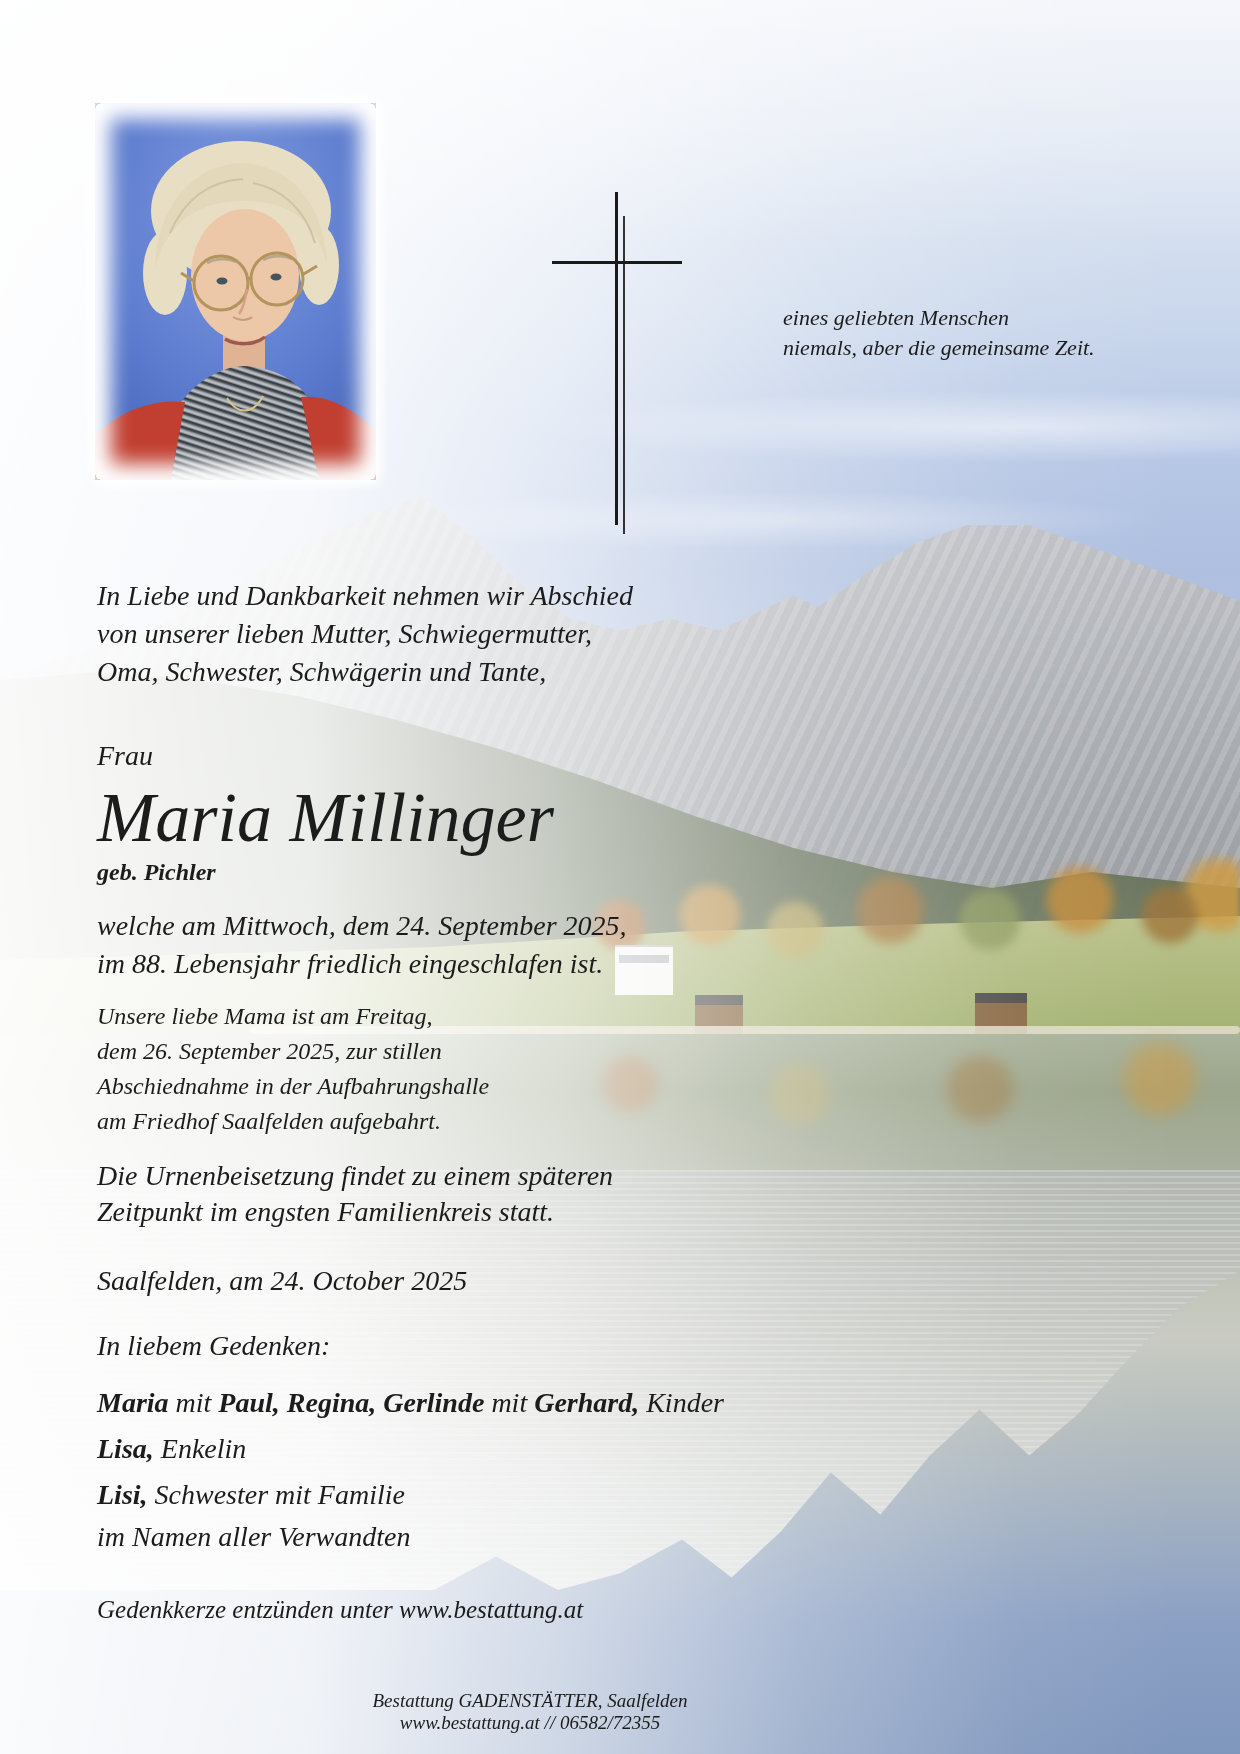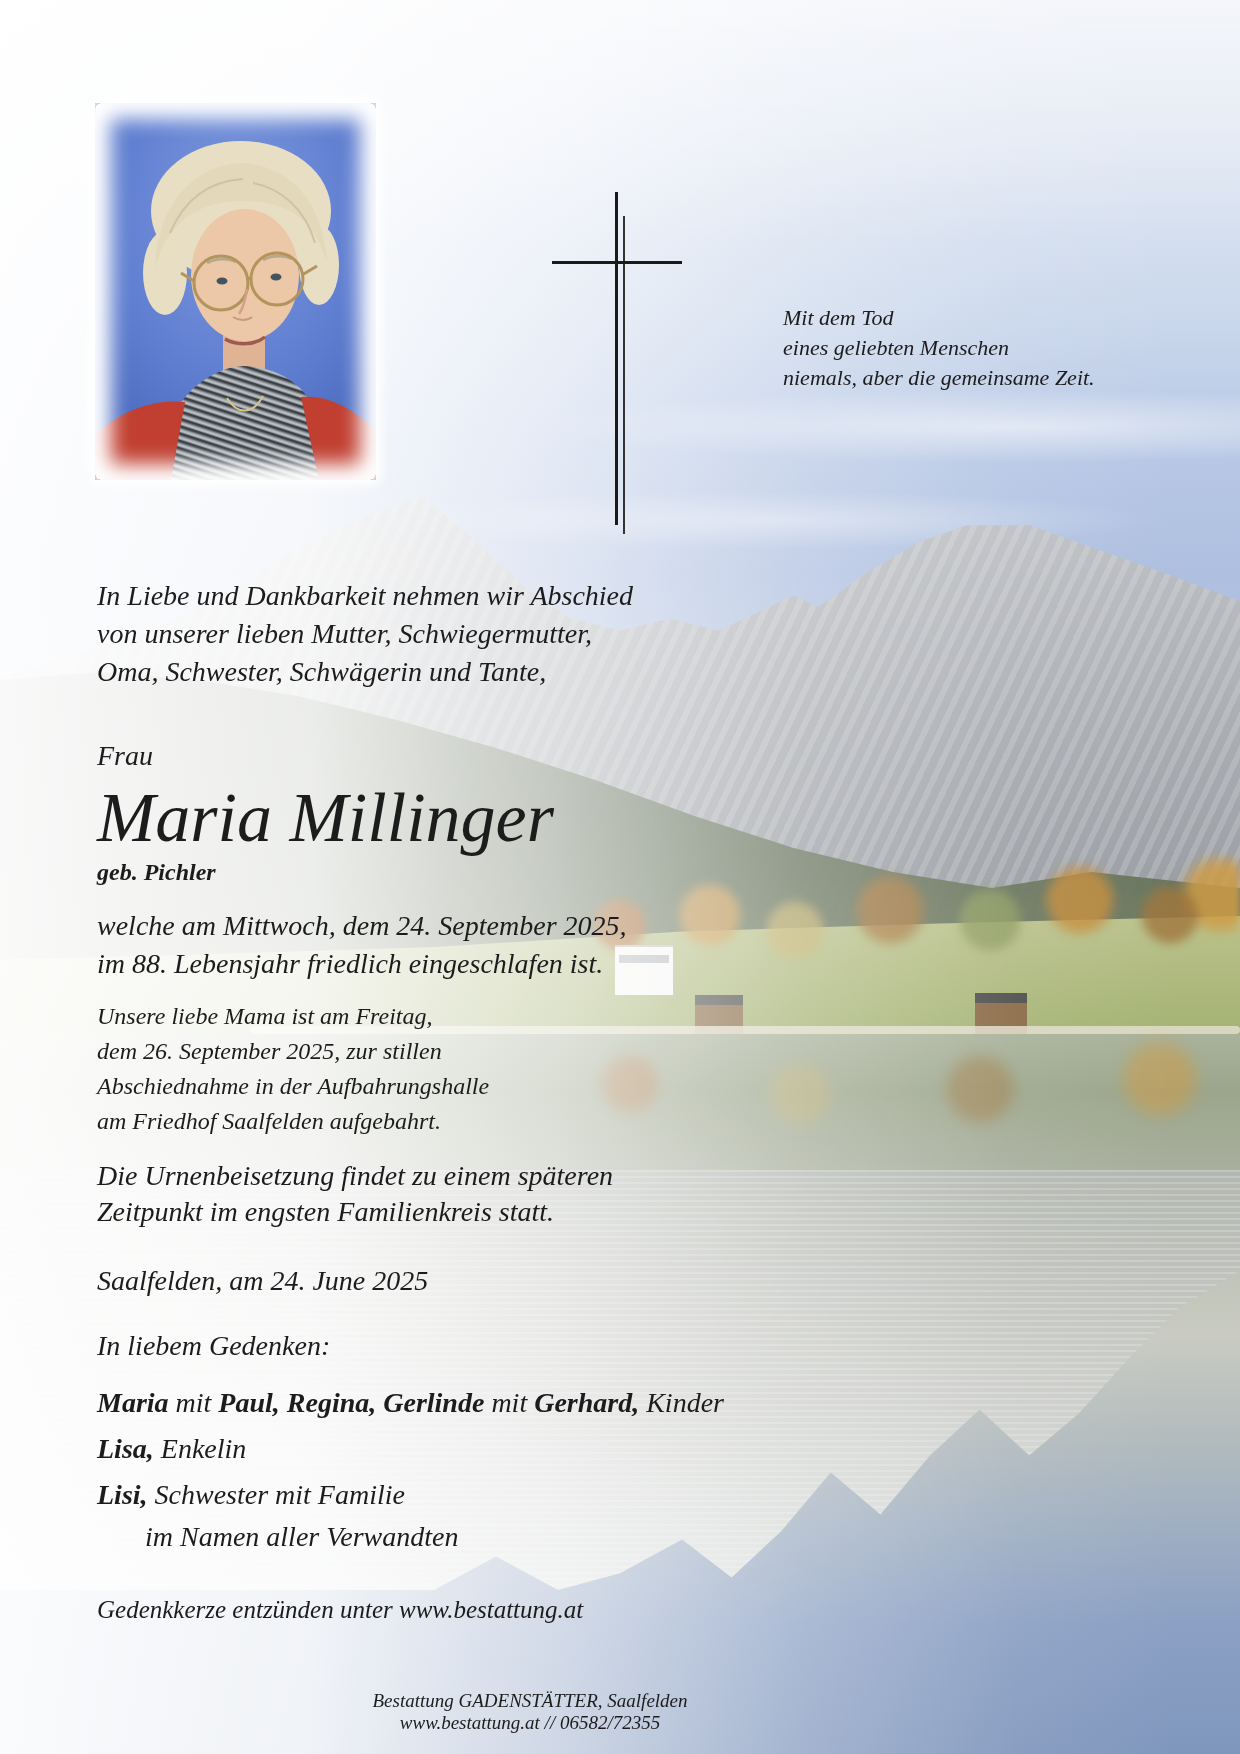--- a/index.html
+++ b/index.html
@@ -101,21 +101,21 @@
   .intro{top:577px;font-size:28px;line-height:38px;}
   .salutation{top:737px;font-size:28px;line-height:38px;}
   .name{top:778px;font-size:70px;line-height:80px;}
   .birthname{top:858px;font-size:24px;line-height:28px;font-weight:bold;}
   .passing{top:907px;font-size:28px;line-height:38px;}
   .laying{top:999px;font-size:24px;line-height:35px;}
   .urn{top:1158px;font-size:28px;line-height:36px;}
   .placedate{top:1262px;font-size:28px;line-height:38px;}
   .remembrance{top:1327px;font-size:28px;line-height:38px;}
   .mourners{top:1380px;font-size:28px;line-height:46px;}
-  .closing{top:1518px;font-size:28px;line-height:38px;margin-left:48px;}
+  .closing{top:1518px;font-size:28px;line-height:38px;}
   .candle{top:1594px;font-size:25px;line-height:32px;}
   .footer{left:0;top:1690px;width:1060px;text-align:center;font-size:19px;line-height:22px;}
   .b{font-weight:bold;}
 </style>
 </head>
 <body>
 
 <div id="card">
 
   <div class="bglayer sky"></div>
@@ -189,21 +189,20 @@
     <div class="photo-feather"></div>
   </div>
 
   <div class="cross">
     <div class="cross cross-v-main"></div>
     <div class="cross cross-v-thin"></div>
     <div class="cross cross-h"></div>
   </div>
 
   <div class="txt quote">
-      <div class="tline">Mit dem Tod</div>
       <div class="tline">eines geliebten Menschen</div>
       <div class="tline">niemals, aber die gemeinsame Zeit.</div>
     </div>
 
   <div class="txt intro">
       <div class="tline">In Liebe und Dankbarkeit nehmen wir Abschied</div>
       <div class="tline">von unserer lieben Mutter, Schwiegermutter,</div>
       <div class="tline">Oma, Schwester, Schwägerin und Tante,</div>
     </div>
 
@@ -223,21 +222,21 @@
       <div class="tline">dem 26. September 2025, zur stillen</div>
       <div class="tline">Abschiednahme in der Aufbahrungshalle</div>
       <div class="tline">am Friedhof Saalfelden aufgebahrt.</div>
     </div>
 
   <div class="txt urn">
       <div class="tline">Die Urnenbeisetzung findet zu einem späteren</div>
       <div class="tline">Zeitpunkt im engsten Familienkreis statt.</div>
     </div>
 
-  <div class="txt placedate">Saalfelden, am 24. June 2025</div>
+  <div class="txt placedate">Saalfelden, am 24. October 2025</div>
 
   <div class="txt remembrance">In liebem Gedenken:</div>
 
   <div class="txt mourners">
       <div class="tline"><span class="b">Maria</span><span> mit </span><span class="b">Paul, Regina, Gerlinde</span><span> mit </span><span class="b">Gerhard,</span><span> Kinder</span></div>
       <div class="tline"><span class="b">Lisa,</span><span> Enkelin</span></div>
       <div class="tline"><span class="b">Lisi,</span><span> Schwester mit Familie</span></div>
     </div>
 
   <div class="txt closing">im Namen aller Verwandten</div>

